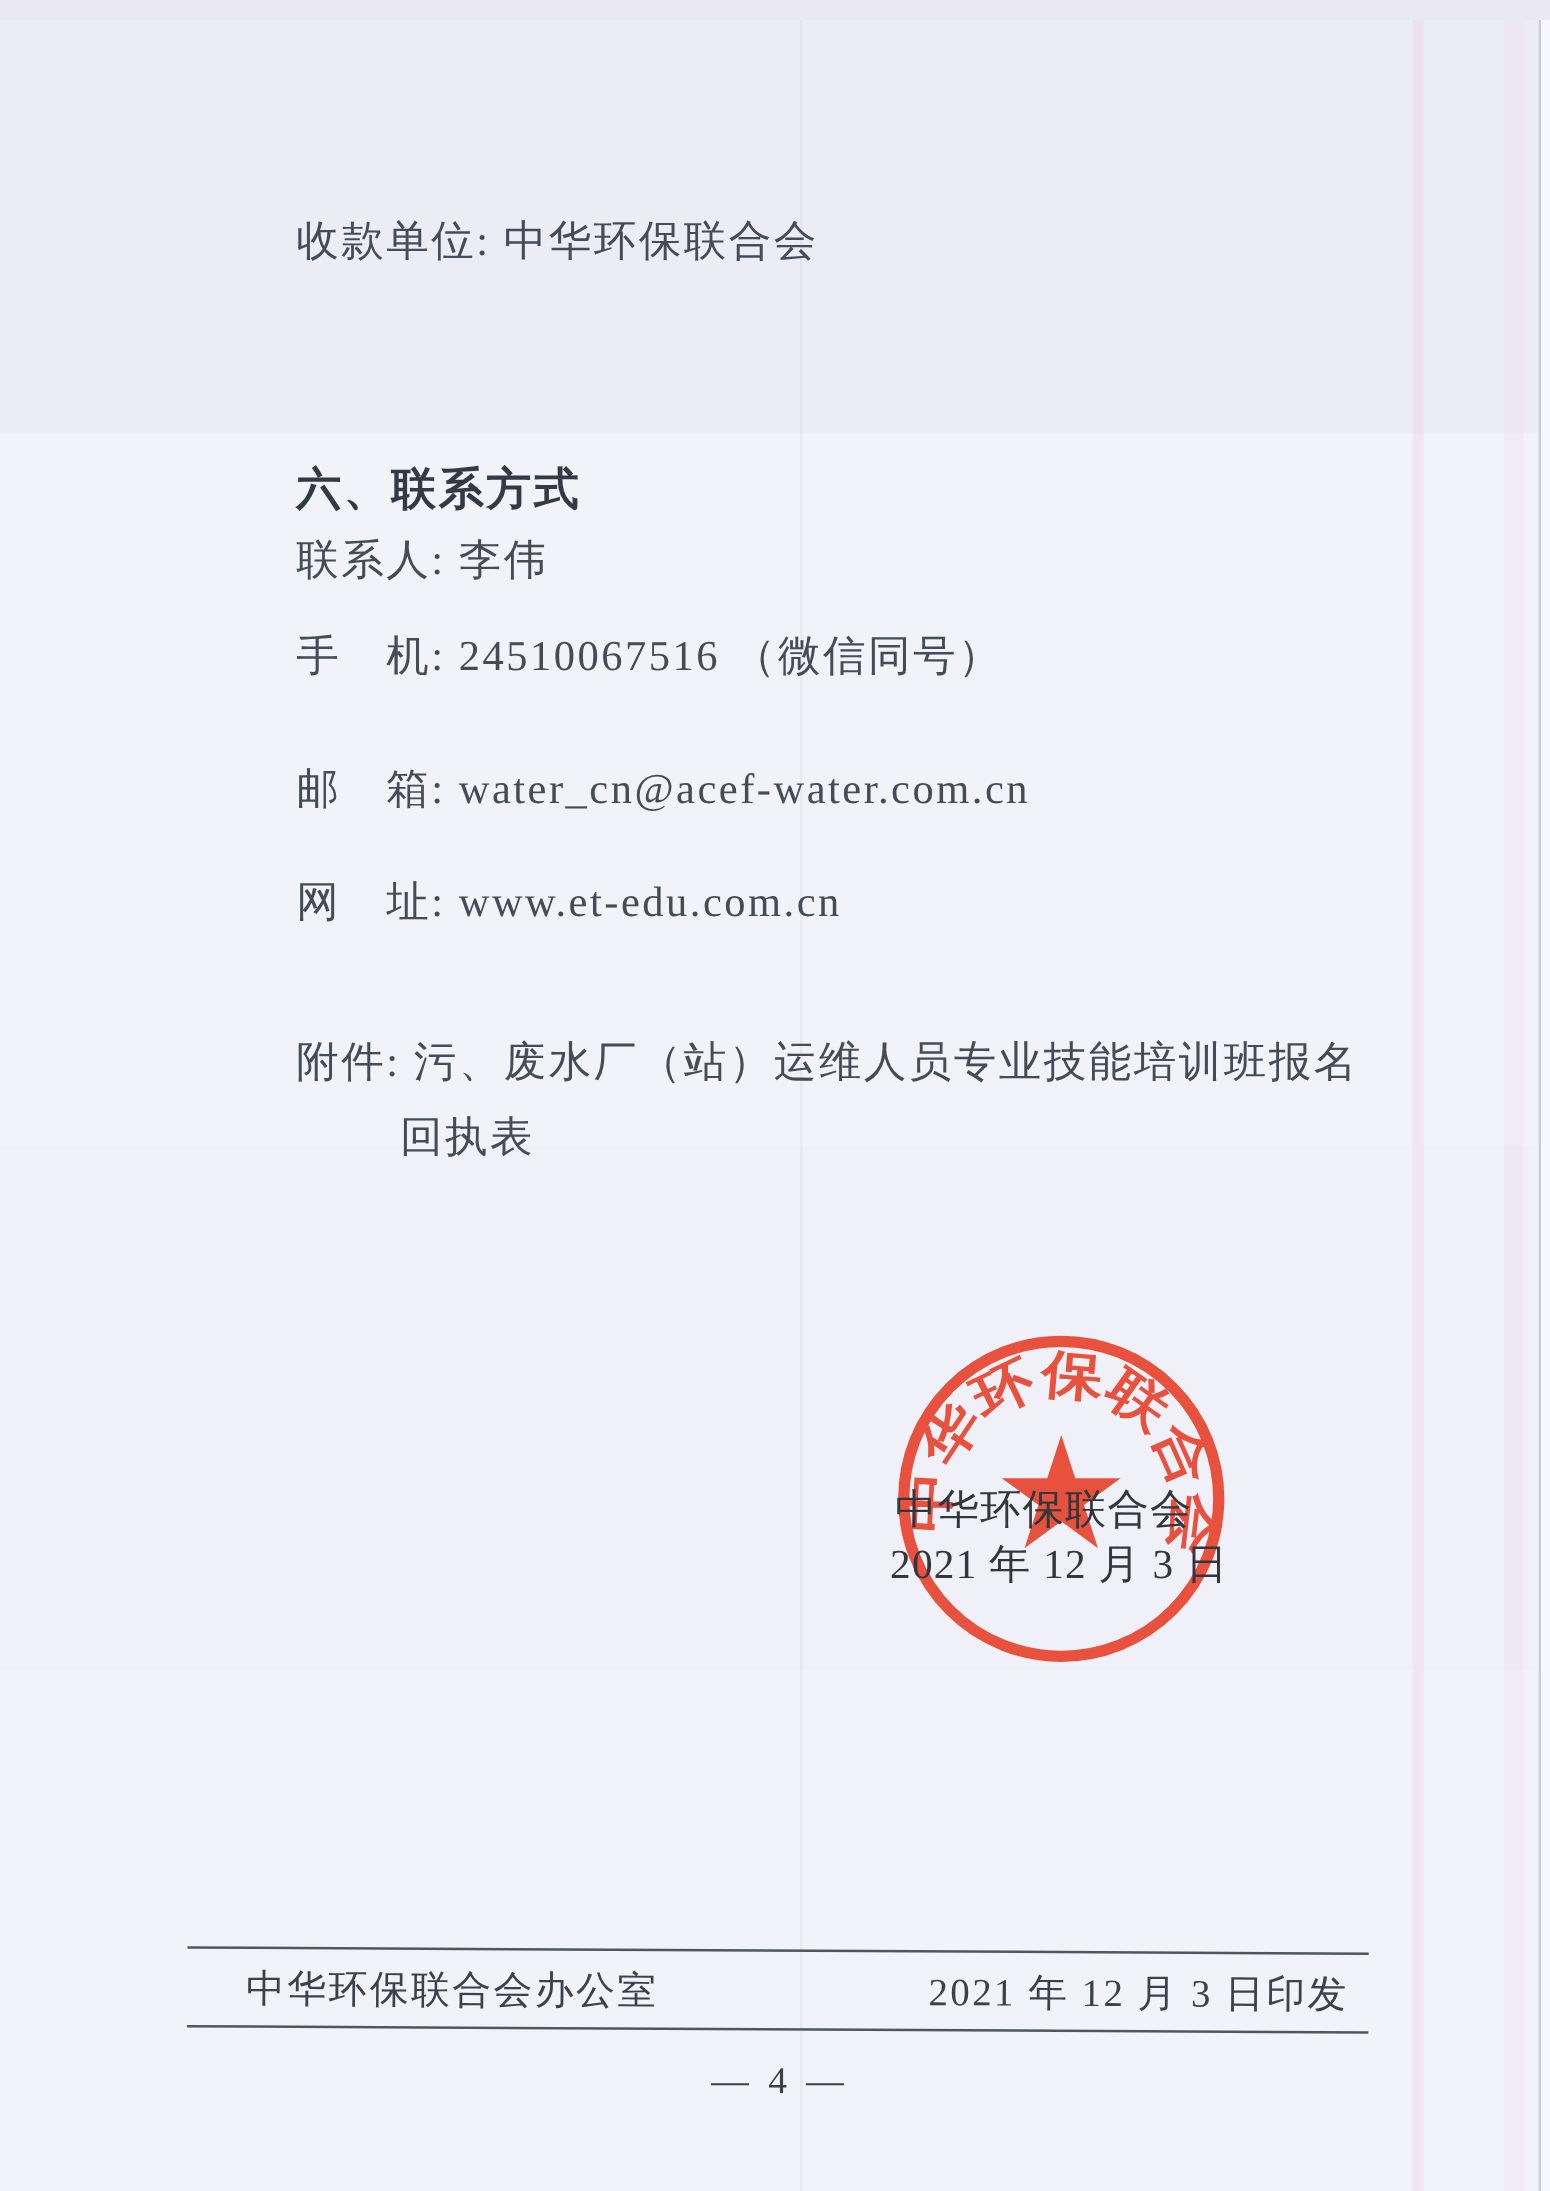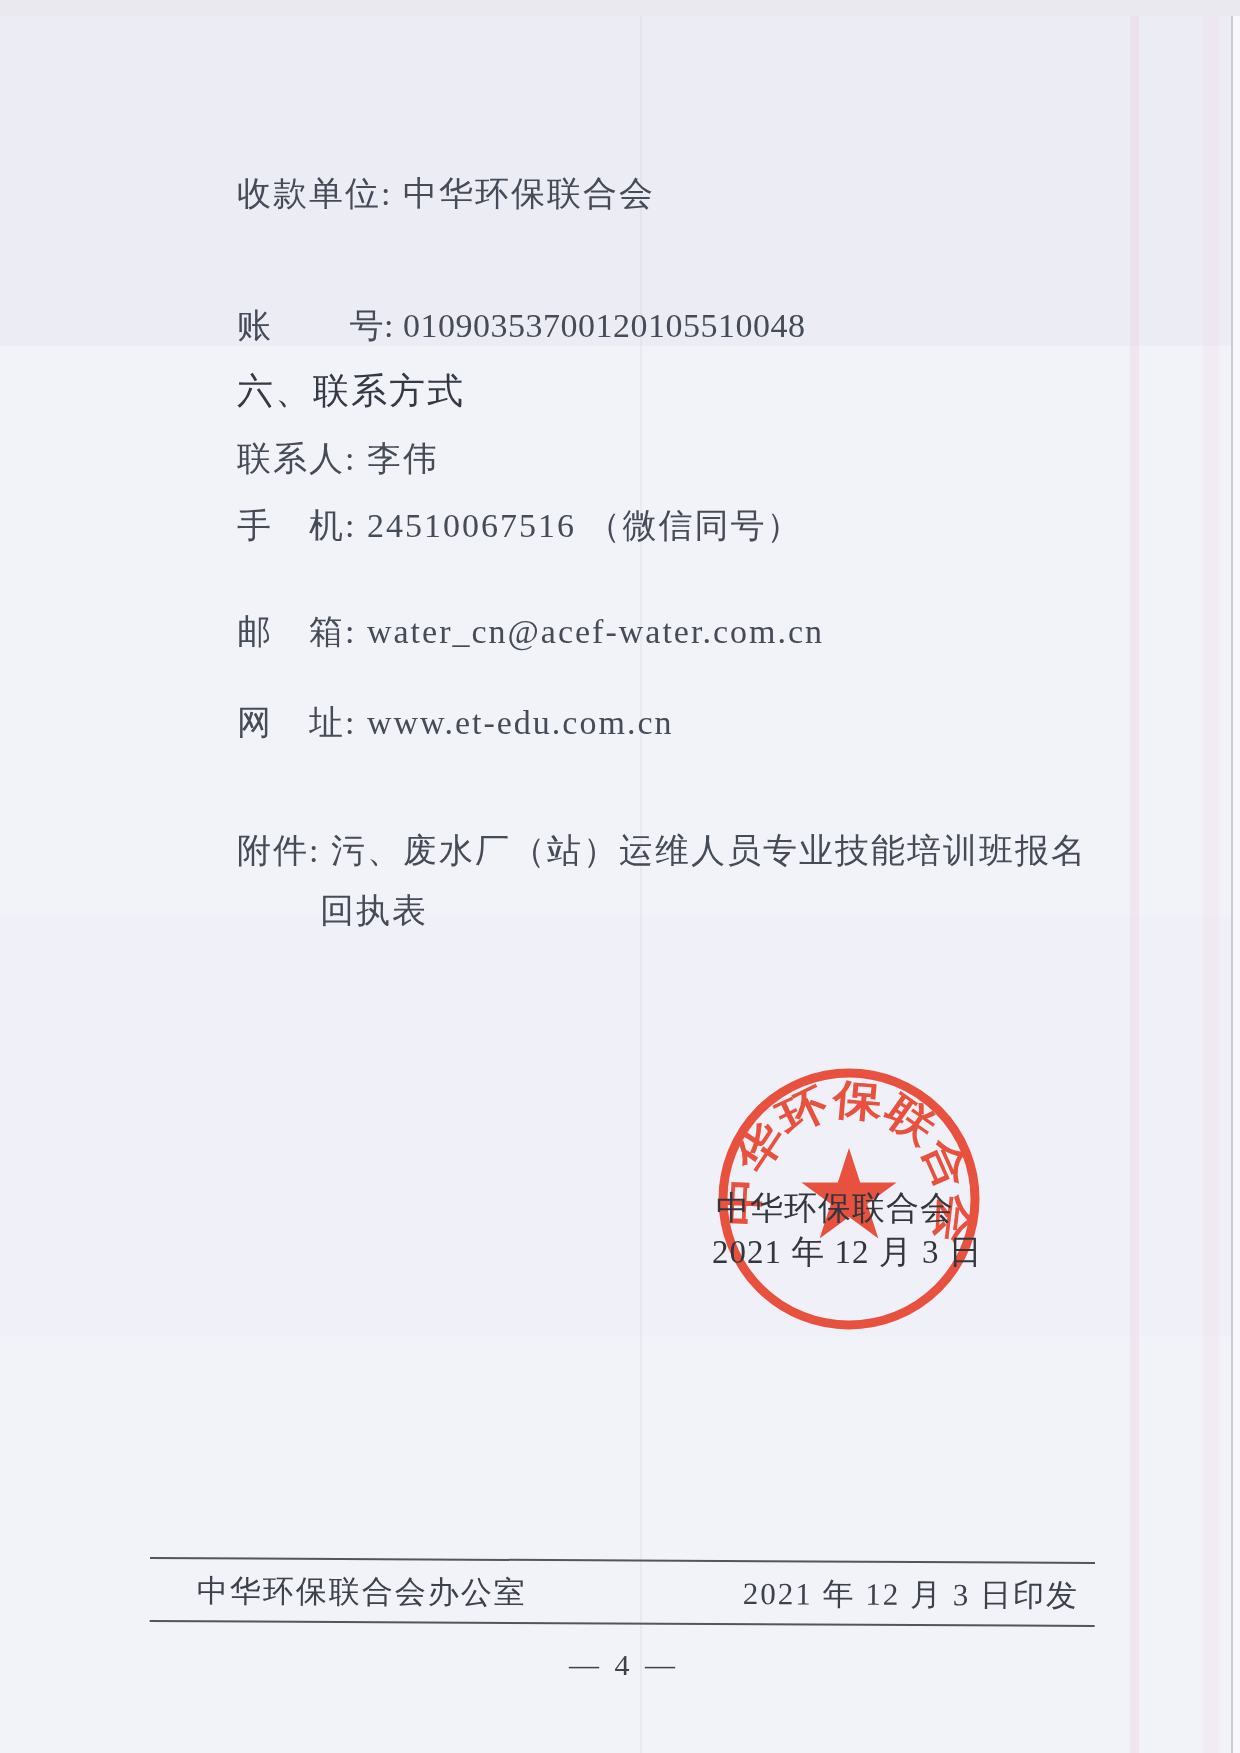--- a/index.html
+++ b/index.html
@@ -33,21 +33,21 @@
   .line {
     position: absolute;
     left: 237px;
     font-size: 34px;
     line-height: 1;
     letter-spacing: 2px;
     white-space: pre;
   }
   .nums { letter-spacing: 0.5px; }
   .heading {
-    font-weight: normal;
+    font-weight: bold;
     font-size: 36px;
     color: #343946;
     letter-spacing: 2px;
   }
   .sig {
     position: absolute;
     font-size: 33px;
     line-height: 1;
     letter-spacing: 1px;
     color: #33363d;
@@ -107,25 +107,24 @@
   <div class="scan-band band-top"></div>
   <div class="scan-band band-mid"></div>
   <div class="seam"></div>
   <div class="pink-streak-1"></div>
   <div class="pink-streak-2"></div>
   <div class="edge-line"></div>
   <div class="edge-right"></div>
   <div class="edge-bottom"></div>
 
   <div class="line" style="top:161px">收款单位: 中华环保联合会</div>
-  <div class="line nums" style="top:293px">账　　 号: 01090353700120105510048</div>
 
   <div class="line heading" style="top:357px">六、联系方式</div>
 
-  <div class="line" style="top:426px">联系人: 李伟</div>
+  <div class="line" style="top:416px">联系人: 李伟</div>
   <div class="line" style="top:493px">手　机: 24510067516 （微信同号）</div>
   <div class="line" style="top:599px">邮　箱: water_cn@acef-water.com.cn</div>
   <div class="line" style="top:690px">网　址: www.et-edu.com.cn</div>
 
   <div class="line" style="top:818px">附件: 污、废水厂（站）运维人员专业技能培训班报名</div>
   <div class="line" style="top:878px; left:320px">回执表</div>
 
   <svg id="seal" viewBox="0 0 270 270">
     <circle cx="135" cy="135" r="126" fill="none" stroke="#e8402a" stroke-width="9"></circle>
     <polygon fill="#e8402a" points="135,84 146.2,118.5 182.6,118.6 153.2,139.9 164.4,174.5 135,153.1 105.6,174.5 116.8,139.9 87.4,118.6 123.8,118.5"></polygon>

